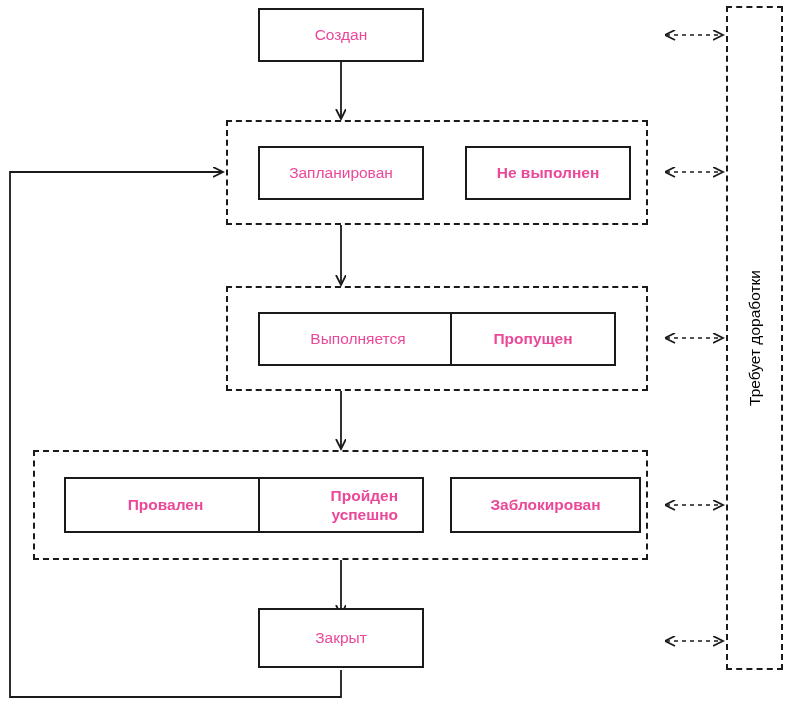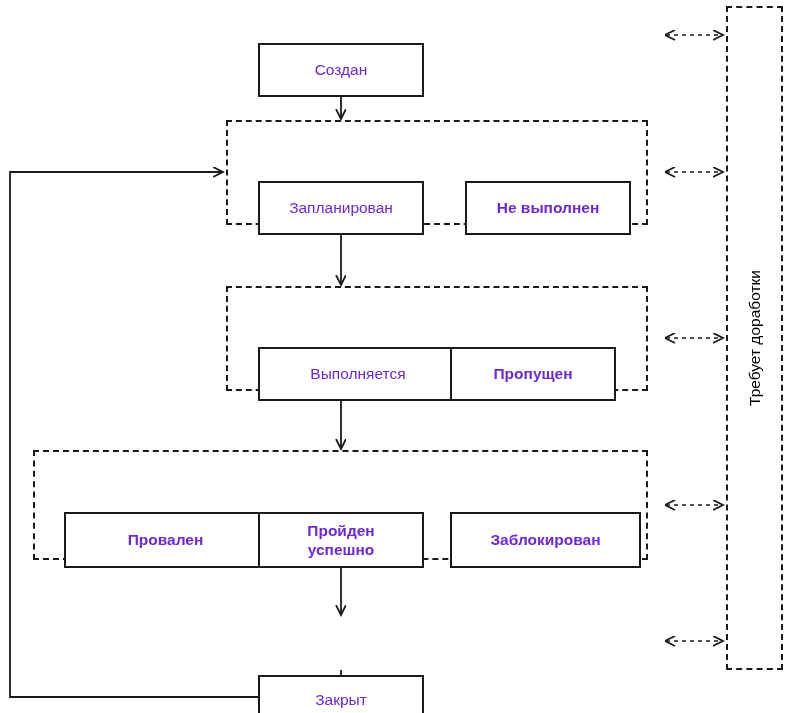--- a/index.html
+++ b/index.html
@@ -27,24 +27,23 @@
   .node {
     position: absolute;
     box-sizing: border-box;
     border: 2px solid #1a1a1a;
     background: #ffffff;
     display: flex;
     align-items: center;
     justify-content: center;
     text-align: center;
     font-size: 15.5px;
-    color: #6d28d9;
+    color: #ec4899;
     line-height: 1.25;
     z-index: 3;
-    margin-top: 35px;
   }
   .node.bold {
     font-weight: bold;
   }
   .group {
     position: absolute;
     box-sizing: border-box;
     border: 2px dashed #1a1a1a;
     background: transparent;
     z-index: 2;
@@ -150,29 +149,29 @@
   </div>
 
   <div class="node bold" style="left:450px; top:312px; width:166px; height:54px;">
     <span>Пропущен</span>
   </div>
 
   <div class="node bold" style="left:64px; top:477px; width:203px; height:56px;">
     <span>Провален</span>
   </div>
 
-  <div class="node bold" style="left:258px; top:477px; width:166px; height:56px; padding:0 36px;">
+  <div class="node bold" style="left:258px; top:477px; width:166px; height:56px; padding:0 24px;text-align:right;">
     <span>Пройден успешно</span>
   </div>
 
   <div class="node bold" style="left:450px; top:477px; width:191px; height:56px;">
     <span>Заблокирован</span>
   </div>
 
-  <div class="node" style="left:258px; top:640px; width:166px; height:50px;">
+  <div class="node" style="left:258px; top:608px; width:166px; height:60px;">
     <span>Закрыт</span>
   </div>
 
   <div class="rework-box" style="left:726px; top:6px; width:57px; height:664px;">
     <div class="rework-label">
       <span>Требует доработки</span>
     </div>
   </div>
 
 </div>

